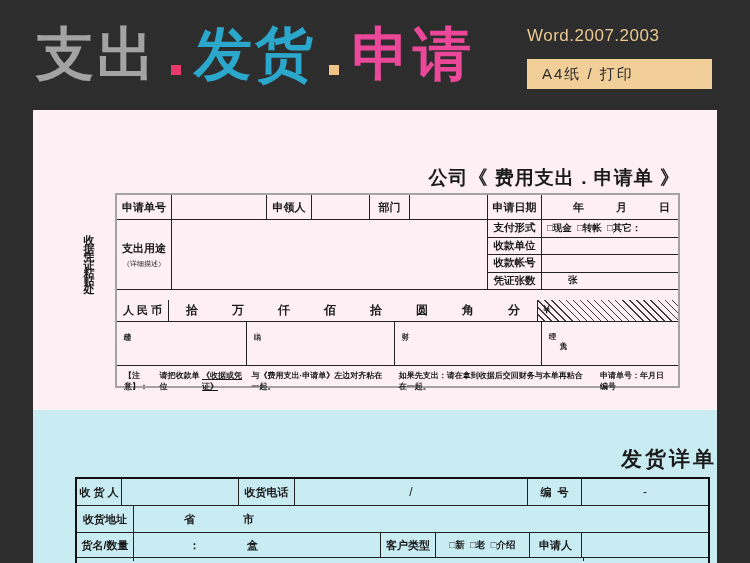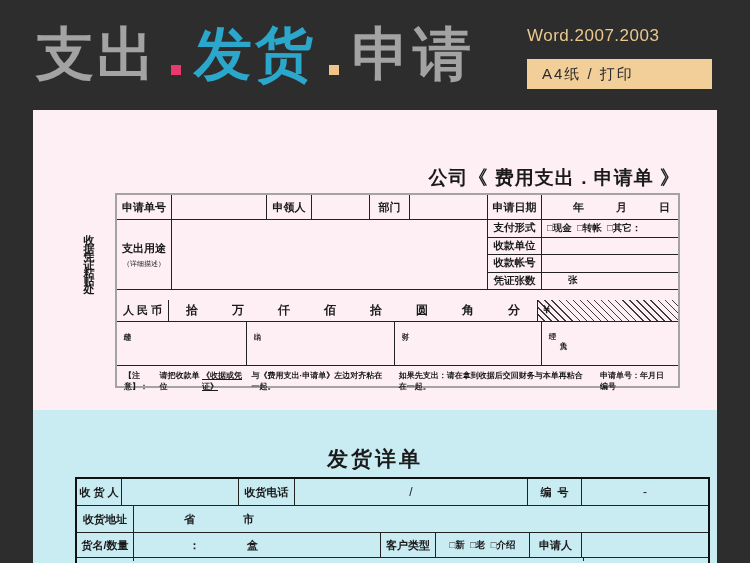--- a/index.html
+++ b/index.html
@@ -54,21 +54,21 @@
   .currency { position:absolute; left:3px; top:2px; font-size:11px; font-weight:bold; }
   .exp-sig { height:44px; }
   .sig-cell { position:relative; }
   .vtext { position:absolute; left:5px; top:4px; writing-mode:vertical-rl; text-orientation:upright; font-size:7.5px; letter-spacing:1px; }
   .vtext.second { left:16px; top:13px; }
   .exp-note { height:29px; display:flex; align-items:center; padding:0 7px; font-size:8px; font-weight:bold; border-bottom:none; }
   .exp-note .u { text-decoration:underline; }
   .exp-note .gap { margin-left:10px; }
 
   
-  .ship-title { position:absolute; top:35px; left:0; width:100%; text-align:center; font-size:21px; font-weight:bold; letter-spacing:3px; }
+  .ship-title { position:absolute; top:35px; left:0; width:100%; text-align:right; font-size:21px; font-weight:bold; letter-spacing:3px; }
   .ship-table { position:absolute; left:42px; top:67px; width:635px; height:86px;
     border:2px solid #111; border-bottom:none; }
   .ship-r1, .ship-r2 { height:27px; }
   .ship-r3 { height:25px; }
   .ship-r4 { height:3px; border-bottom:none; }
   .slbl { font-size:11px; font-weight:bold; justify-content:center; }
   .center { justify-content:center; font-size:12px; }
   .addr-val { font-size:11px; font-weight:bold; padding-left:50px; }
   .addr-val .city { margin-left:48px; }
   .goods-val { font-size:11px; font-weight:bold; padding-left:55px; }
@@ -79,21 +79,21 @@
 <body>
 
 <div>
 
   <div class="banner">
     <div class="main-title">
       <span class="word" style="color: #a3a3a3;">支出</span>
       <span class="dot" style="background-color: rgb(232, 58, 109);"></span>
       <span class="word" style="color: rgb(42, 167, 203);">发货</span>
       <span class="dot" style="background-color: rgb(240, 196, 137);"></span>
-      <span class="word" style="color: #a3a3a3;">申请</span>
+      <span class="word" style="color: #ec4899;">申请</span>
     </div>
     <div class="fmt-label" style="color: rgb(234, 200, 143);">Word.2007.2003</div>
     <div class="paper-box" style="background-color: rgb(242, 207, 152);">A4纸 / 打印</div>
   </div>
 
   <div class="paper pink" style="background-color: rgb(253, 239, 244);">
     <div class="exp-title">公司《 费用支出 . 申请单 》</div>
     <div class="side-label">收据凭证粘贴处</div>
 
     <div class="exp-table">

